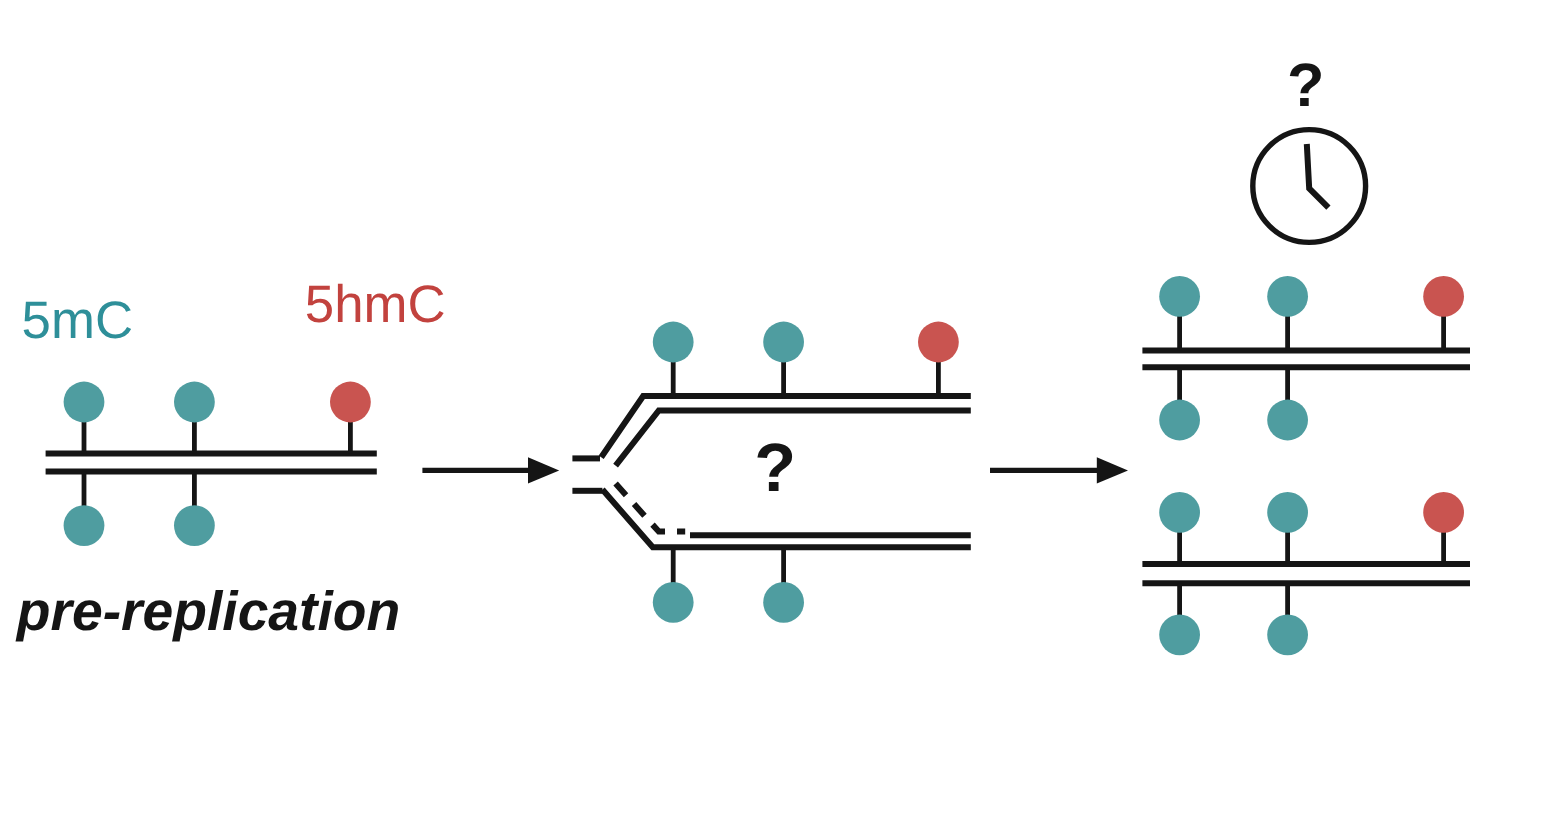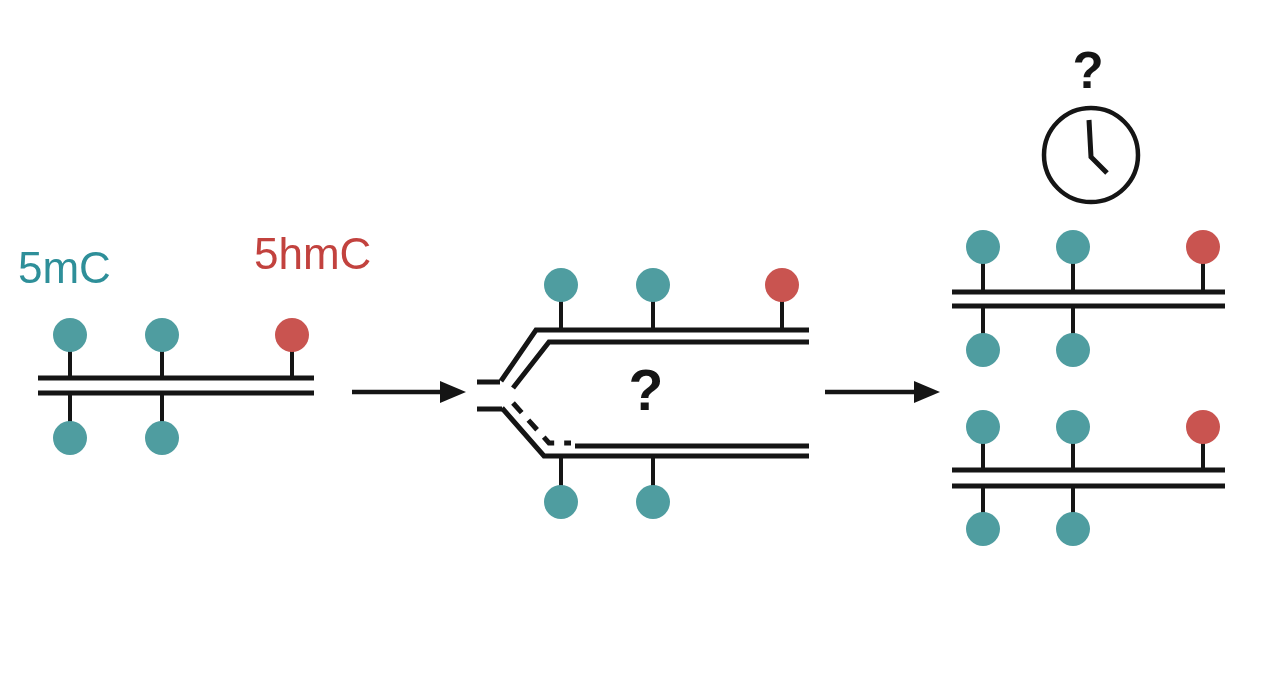--- a/index.html
+++ b/index.html
@@ -176,18 +176,19 @@
           <line x1="1073" y1="486" x2="1073" y2="529" stroke="#151515" stroke-width="4"></line>
           <circle cx="1073" cy="529" r="17" fill="#4f9da0"></circle>
         </g>
     </g>
   </svg>
 
   <div class="txt legend-label legend-5mc" style="left:18px; top:246px;">5mC</div>
 
   <div class="txt legend-label legend-5hmc" style="left:221px; top:232px;margin-left:33px;">5hmC</div>
 
+  <div class="txt caption" style="left:14px; top:486px;">pre-replication</div>
 
   <div class="txt qmark qmark-fork" style="left:646px; top:362px;">?</div>
 
   <div class="txt qmark qmark-clock" style="left:1088px; top:45px;">?</div>
 
 </div>
 
 </body></html>

